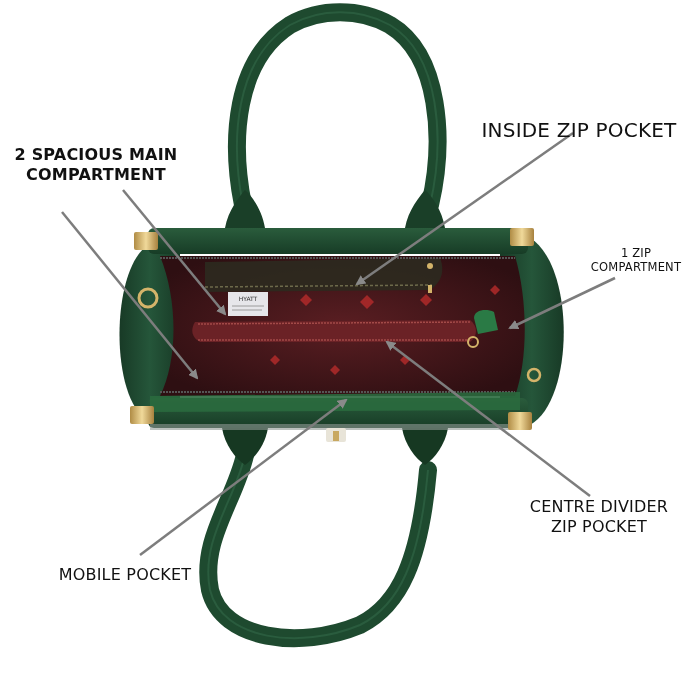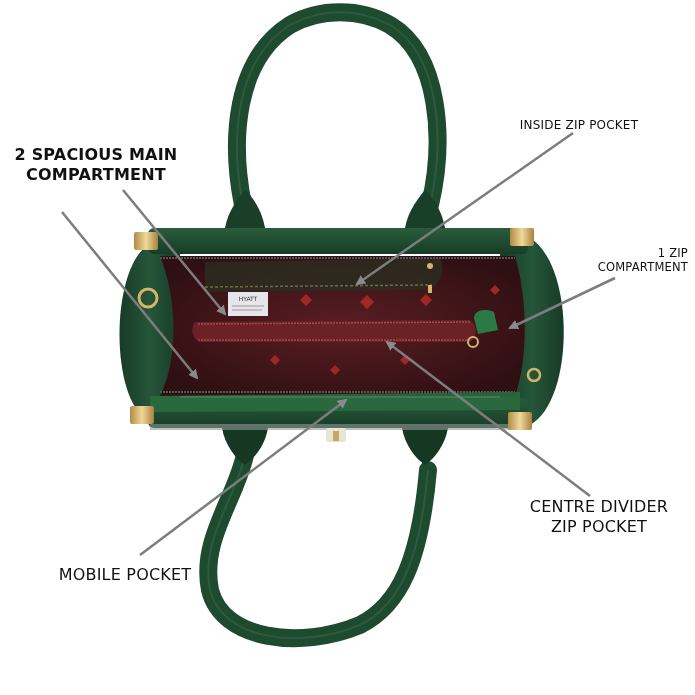--- a/index.html
+++ b/index.html
@@ -1,22 +1,22 @@
 <!DOCTYPE html>
 <html><head>
 <meta charset="utf-8">
 <style>
   html, body { margin:0; padding:0; background:#ffffff; }
   body { width:695px; height:695px; position:relative; overflow:hidden; font-family:"DejaVu Sans", sans-serif; }
   .canvas { position:absolute; left:0; top:0; width:695px; height:695px; }
   .label { position:absolute; color:#111; text-align:center; line-height:1.22; letter-spacing:0.2px; white-space:nowrap; }
   .label span { display:block; }
   .lbl-main { left:6px; top:145px; width:180px; font-size:16px;font-weight:bold; }
-  .lbl-inside { left:468px; top:118px; width:222px; font-size:12px; }
-  .lbl-onezip { left:584px; top:246px; width:104px; font-size:11.5px; line-height:1.25;text-align:right; }
+  .lbl-inside { left:468px; top:118px; width:222px; font-size:20px; }
+  .lbl-onezip { left:584px; top:246px; width:104px; font-size:11.5px; line-height:1.25; }
   .lbl-centre { left:508px; top:497px; width:182px; font-size:16px; }
   .lbl-mobile { left:45px; top:565px; width:160px; font-size:16px; }
   svg { position:absolute; left:0; top:0; }
 </style>
 </head>
 <body>
 
 <div class="canvas">
 
   <svg width="695" height="695" viewBox="0 0 695 695">

